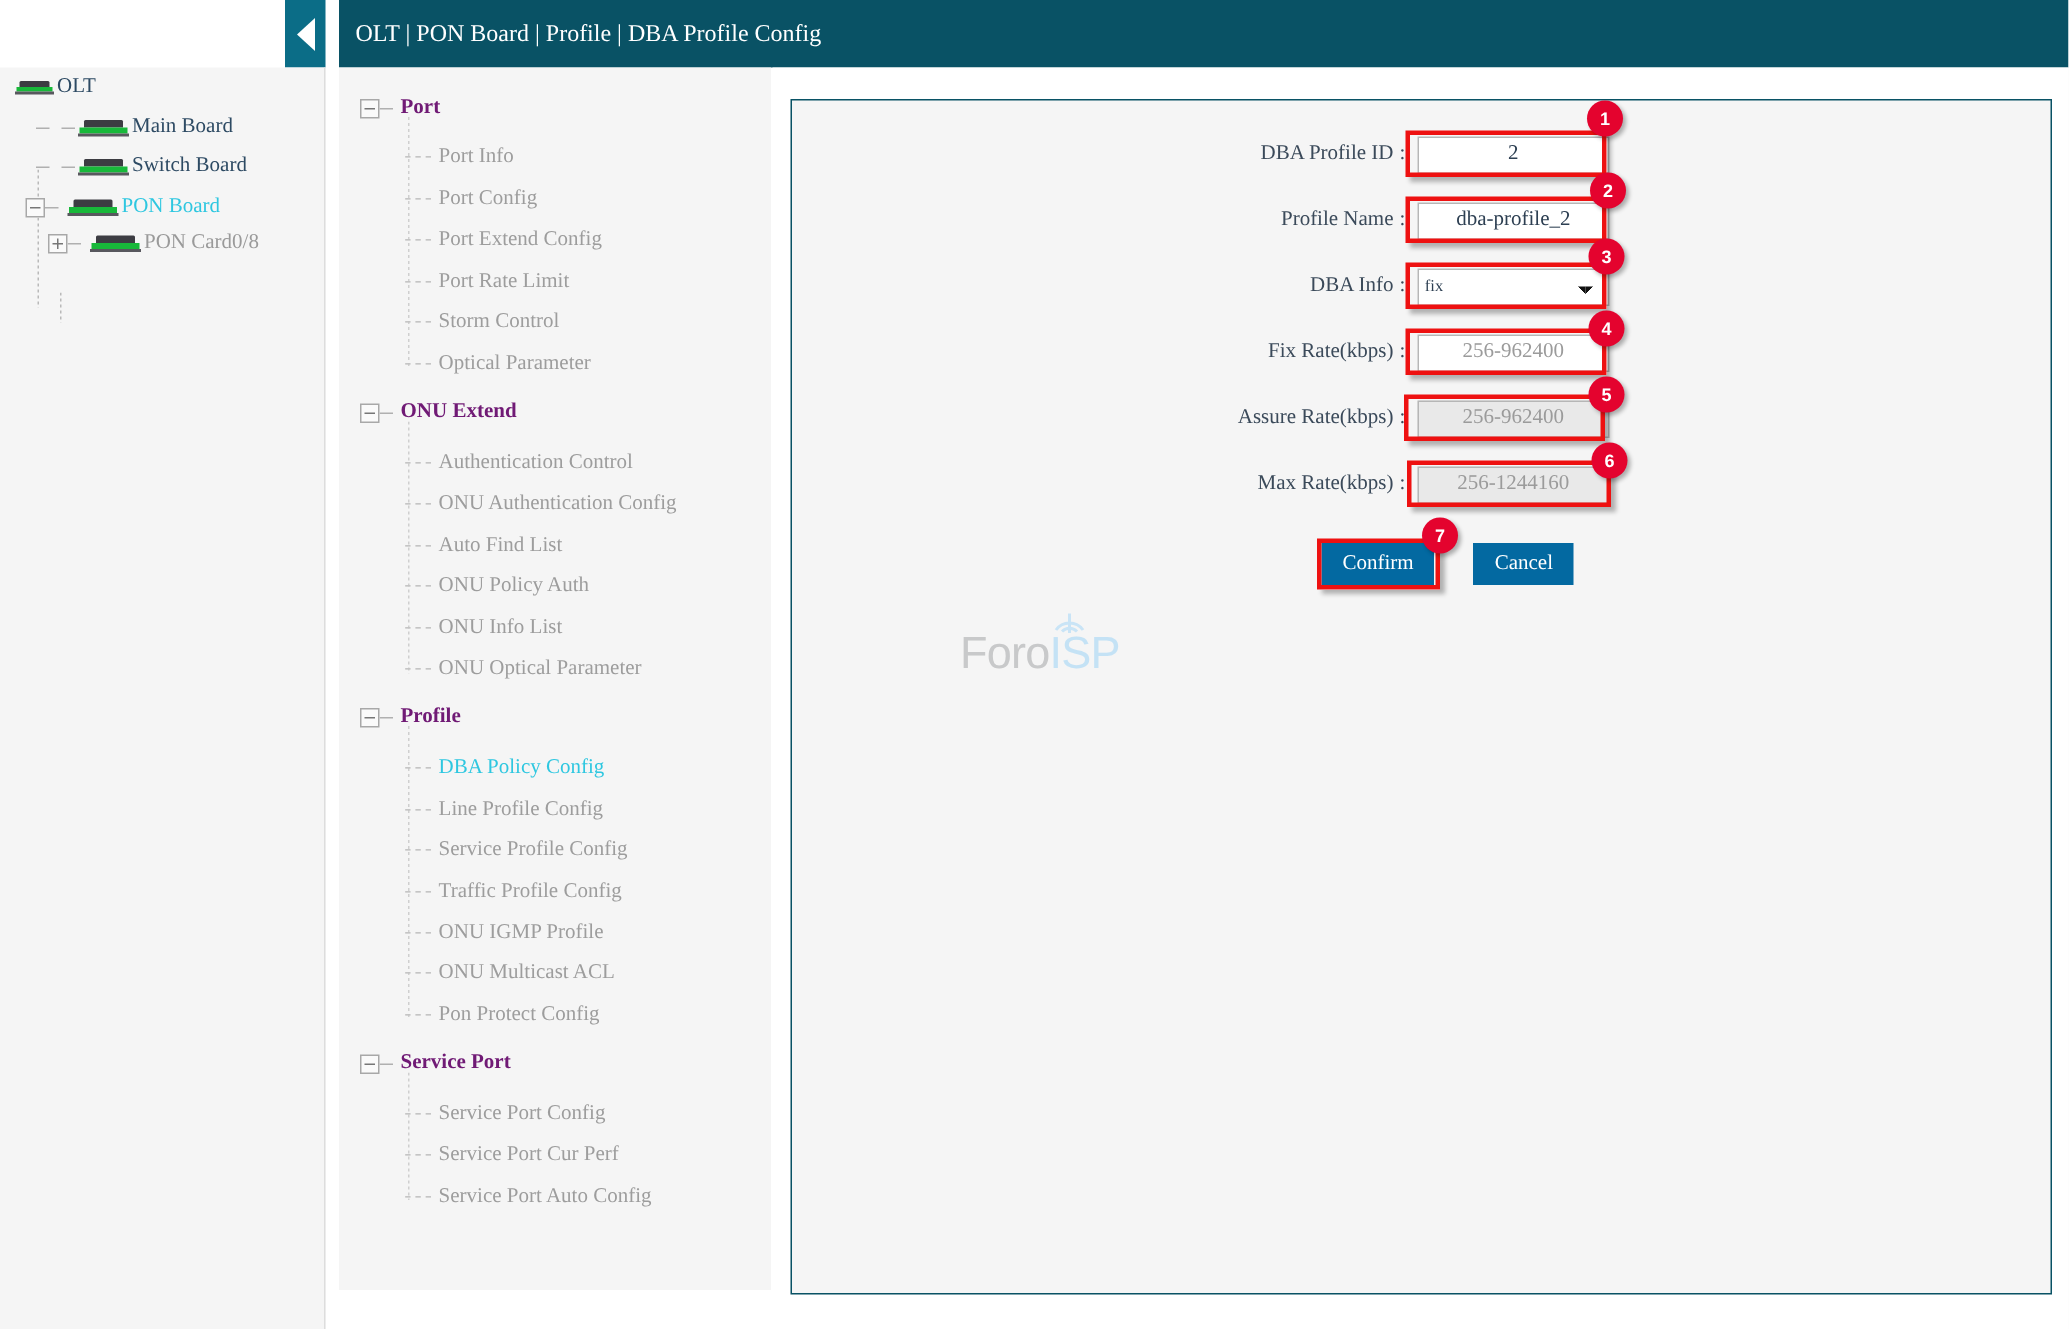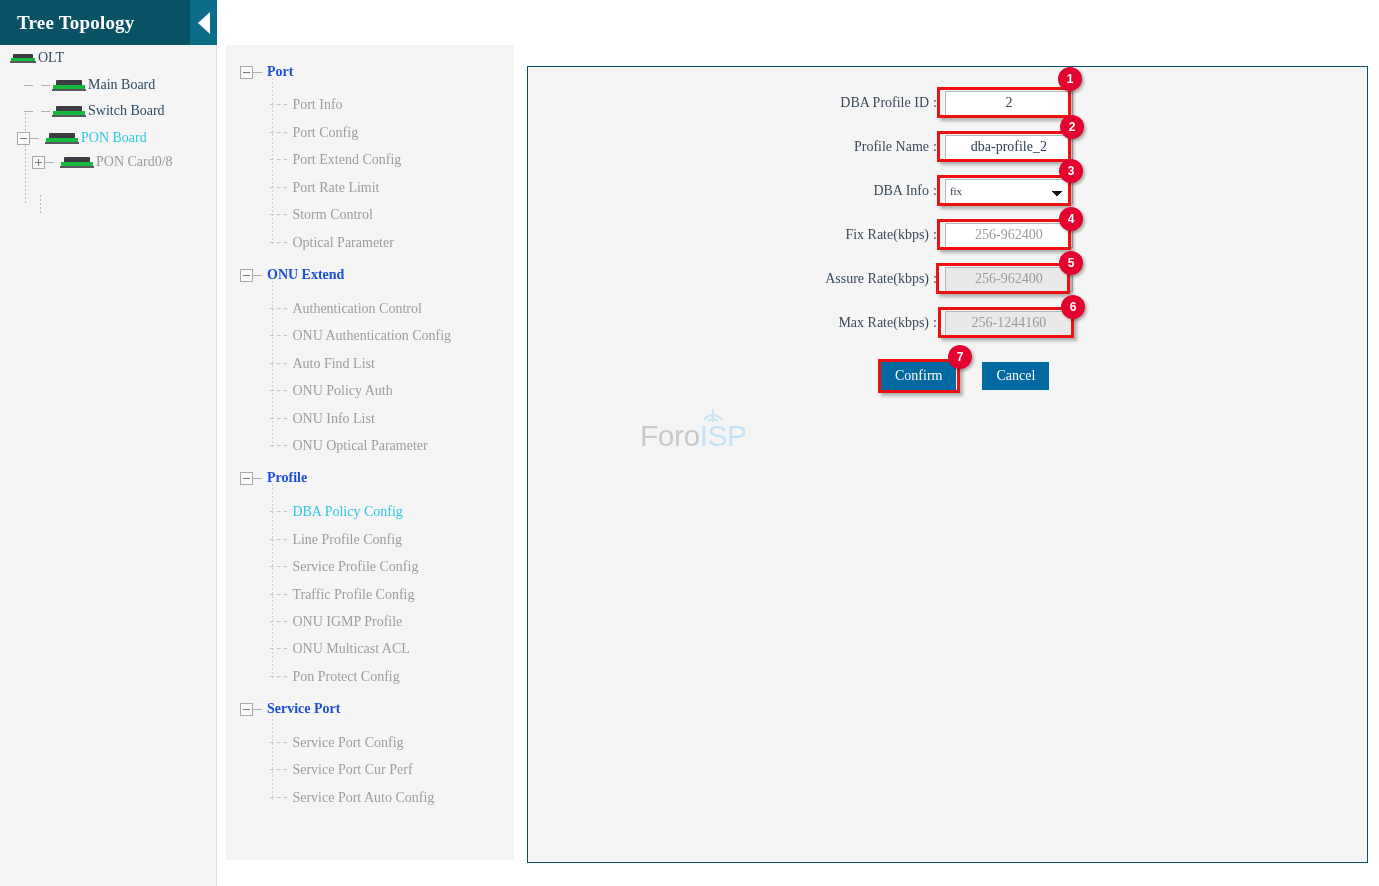--- a/index.html
+++ b/index.html
@@ -97,21 +97,21 @@
   
   .menu-panel {
     position: absolute; left: 226px; top: 45px; width: 288px; height: 815px;
     background: #f5f5f5;
     overflow: hidden;
   }
   .menu-group {
     position: absolute; left: 14px; display: flex; align-items: center; height: 18px;
   }
   .menu-group .gl {
-    font-size: 14px; color: #1d4ed8; font-weight: bold; margin-left: 3px;
+    font-size: 14px; color: #701a75; font-weight: bold; margin-left: 3px;
   }
   .menu-item {
     position: absolute; left: 42px; display: flex; align-items: center; height: 17px;
     white-space: nowrap; cursor: pointer;
   }
   .menu-item .conn {
     font-size: 13px; color: #c2c2c2; margin-right: 4px; letter-spacing: -1px;
     font-family: "Liberation Mono", monospace;
   }
   .menu-item .ml { font-size: 14px; color: #9d9d9d; }
@@ -191,27 +191,27 @@
   }
   .watermark .foro { color: #c8c9ca; }
   .watermark .isp  { color: #c4e2f5; }
   .wifi { position: absolute; left: 58px; top: -11px; width: 30px; height: 14px; }
 </style>
 </head>
 <body>
 
 <div id="app">
 
-  <div class="topbar-left">
-    <div class="title">Tree Topology</div>
-  </div>
   <div class="collapse-btn">
     <div class="tri"></div>
   </div>
 
+  <div class="topbar-right">
+    <div class="crumb">OLT | PON Board | Profile | DBA Profile Config</div>
+  </div>
 
   <div class="tree-panel">
     <div class="vdots" style="left:25px; top:68px; height:92px;"></div>
     <div class="vdots" style="left:40px; top:150px; height:20px;"></div>
 
     <div class="tree-row" style="left:10px; top:4px;">
       <div class="board-ico small">
           <i class="top"></i>
           <i class="led"></i>
           <i class="bot"></i>

